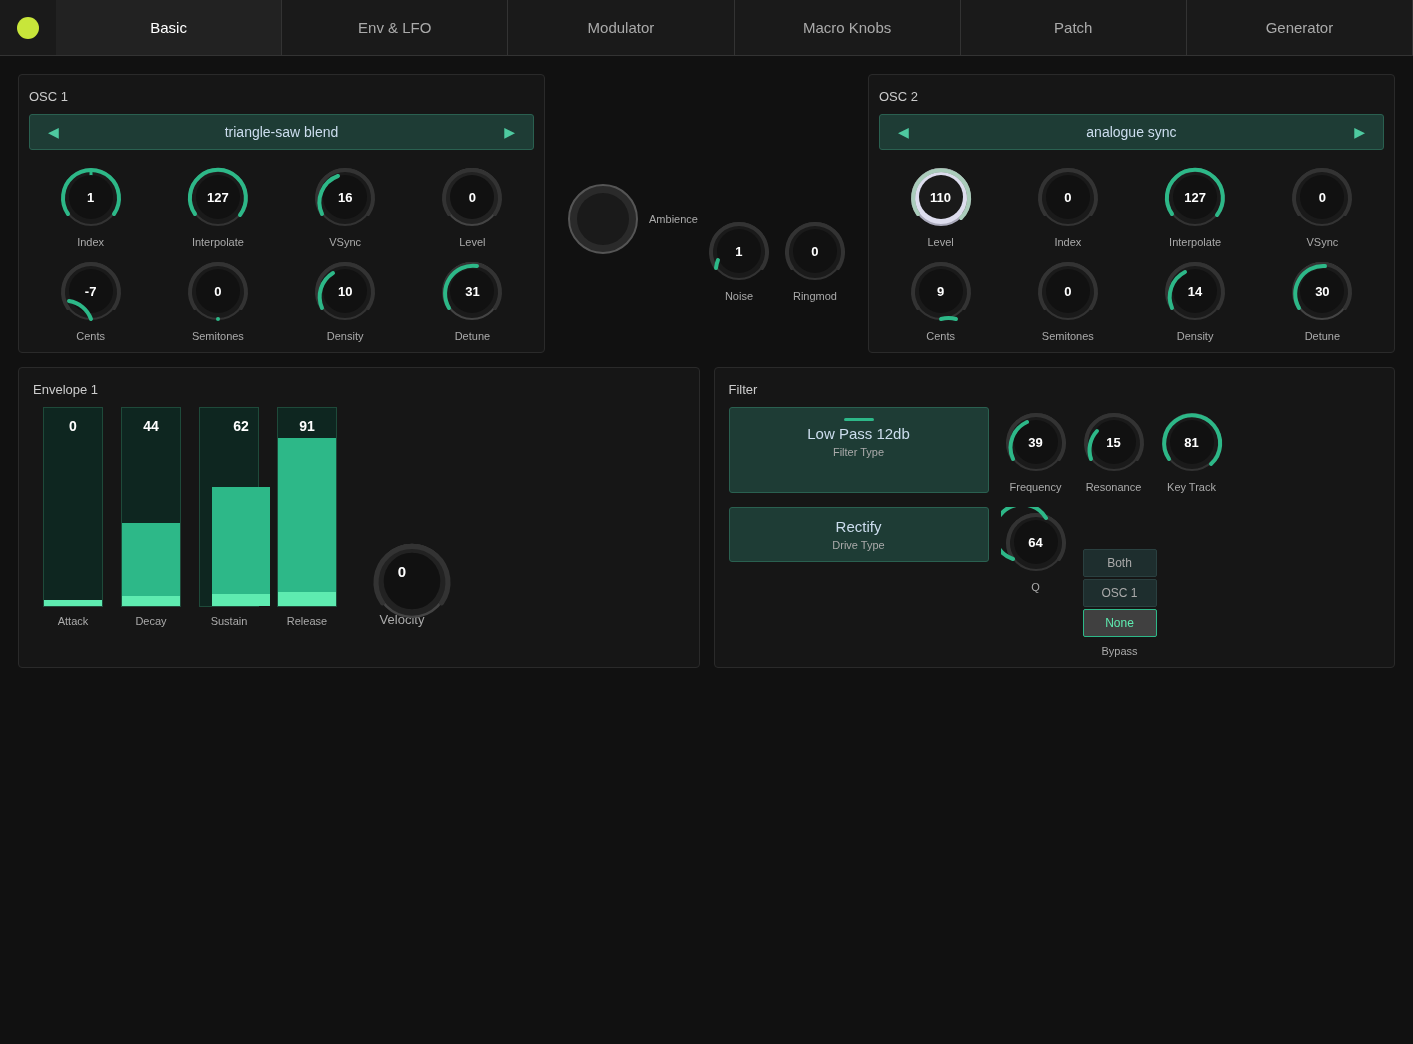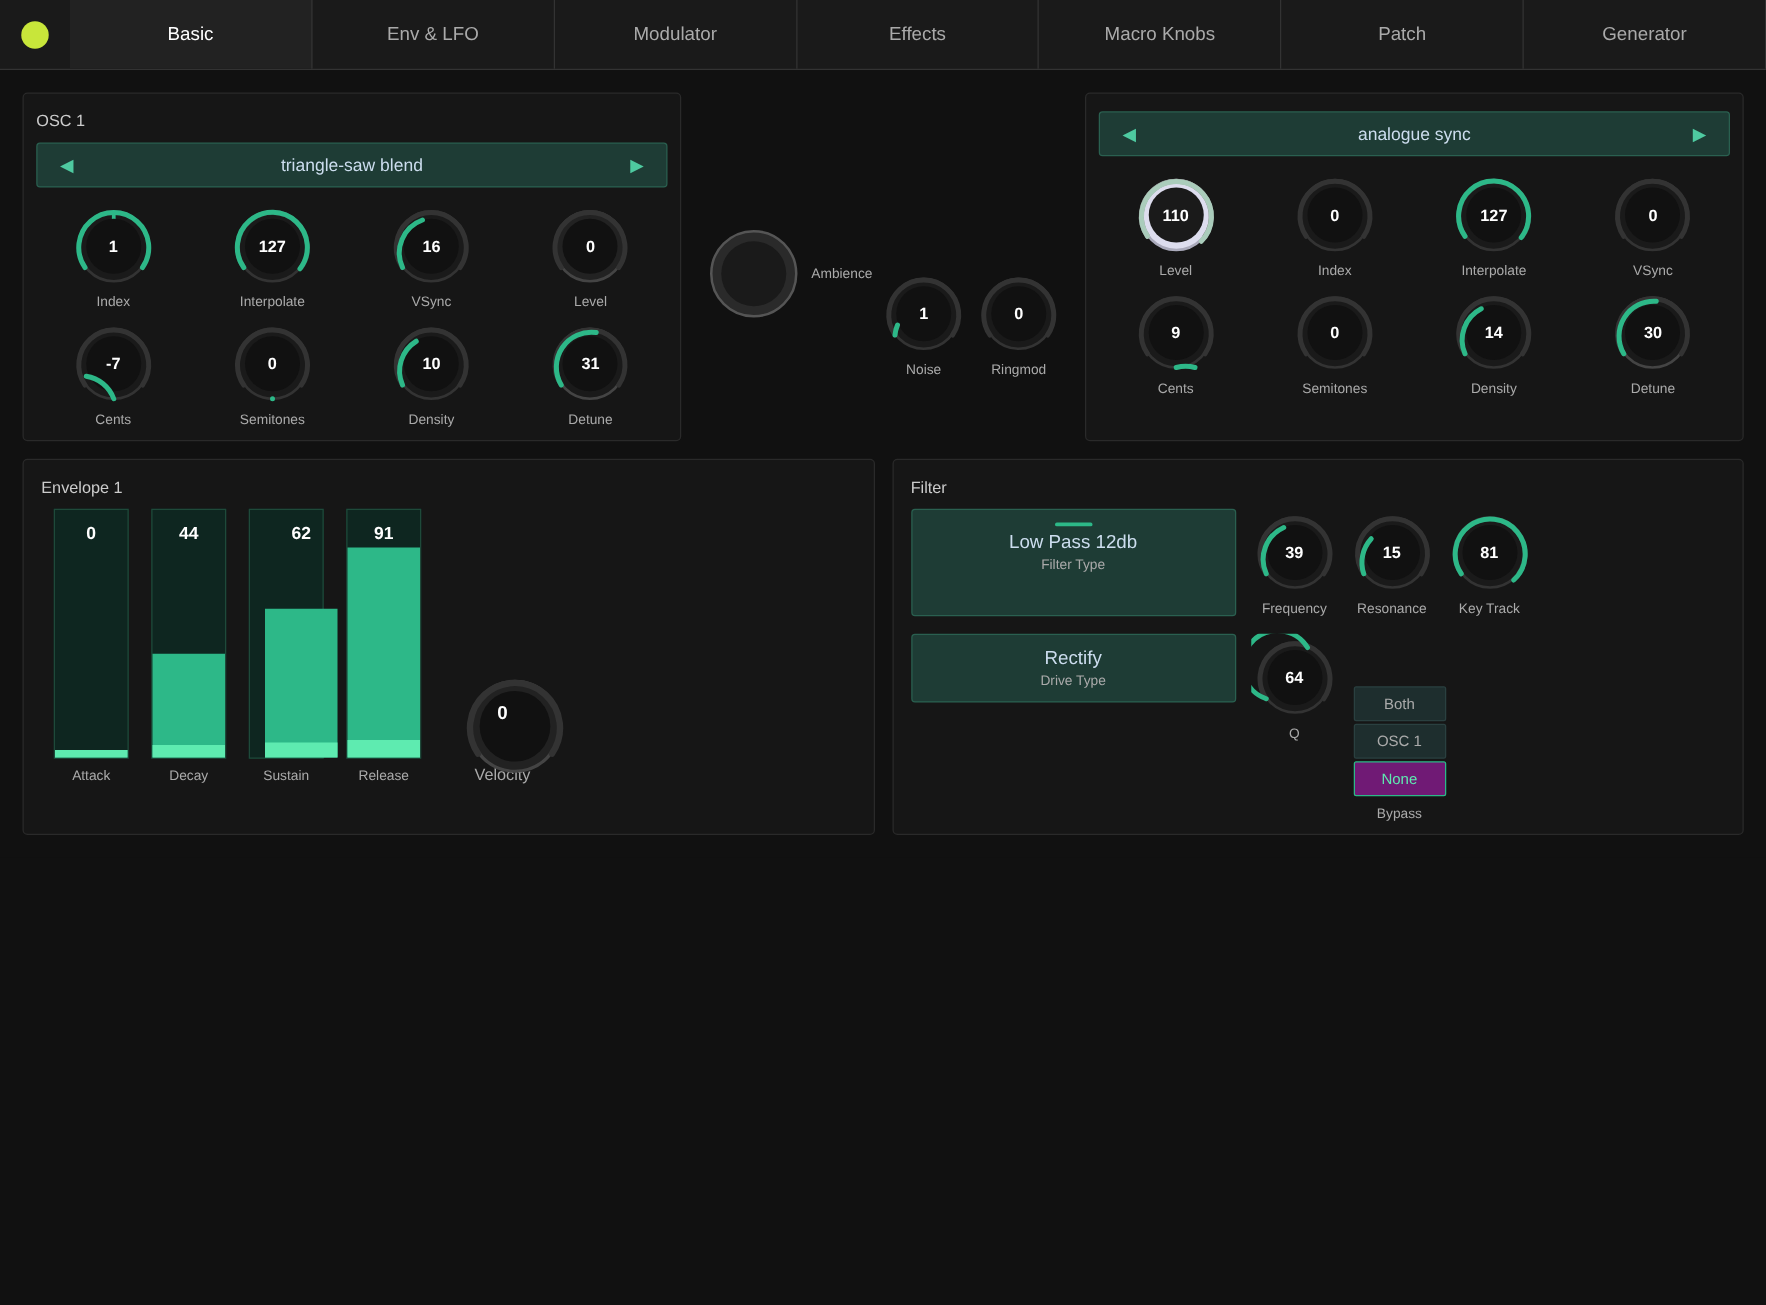--- a/index.html
+++ b/index.html
@@ -282,21 +282,21 @@
       background: #1e2e2e;
       border: 1px solid #2a4040;
       color: #aaa;
       font-size: 12px;
       padding: 6px 18px;
       text-align: center;
       cursor: pointer;
       border-radius: 2px;
     }
     .bypass-btn.active {
-      background: #701a75;
+      background: #404040;
       color: #5eebb0;
       border-color: #2db888;
     }
     .bypass-label {
       color: #aaa;
       font-size: 11px;
       text-align: center;
       margin-top: 2px;
     }
 
@@ -318,23 +318,20 @@
     <div class="nav-logo-circle"></div>
   </div>
   <div class="nav-tab active">
     <span>Basic</span>
   </div>
   <div class="nav-tab">
     <span>Env &amp; LFO</span>
   </div>
   <div class="nav-tab">
     <span>Modulator</span>
-  </div>
-  <div class="nav-tab">
-    <span>Effects</span>
   </div>
   <div class="nav-tab">
     <span>Macro Knobs</span>
   </div>
   <div class="nav-tab">
     <span>Patch</span>
   </div>
   <div class="nav-tab">
     <span>Generator</span>
   </div>
@@ -483,20 +480,21 @@
             <circle cx="35" cy="35" r="22" fill="#111"></circle>
             <path d="M12 52 A28 28 0 1 1 58 52" stroke="#333" stroke-width="4" fill="none" stroke-linecap="round"></path>
           </svg>
           <span class="knob-value">0</span>
         </div>
         <span class="knob-label">Ringmod</span>
       </div>
     </div>
 
     <div class="section-box">
+      <div class="section-title">OSC 2</div>
       <div class="osc-selector">
         <span class="osc-arrow">◀</span>
         <span class="osc-label">analogue sync</span>
         <span class="osc-arrow">▶</span>
       </div>
 
       <div class="knob-grid">
         <div class="knob-cell">
           <div class="knob-wrapper">
             <svg class="knob-svg" viewBox="0 0 70 70">

